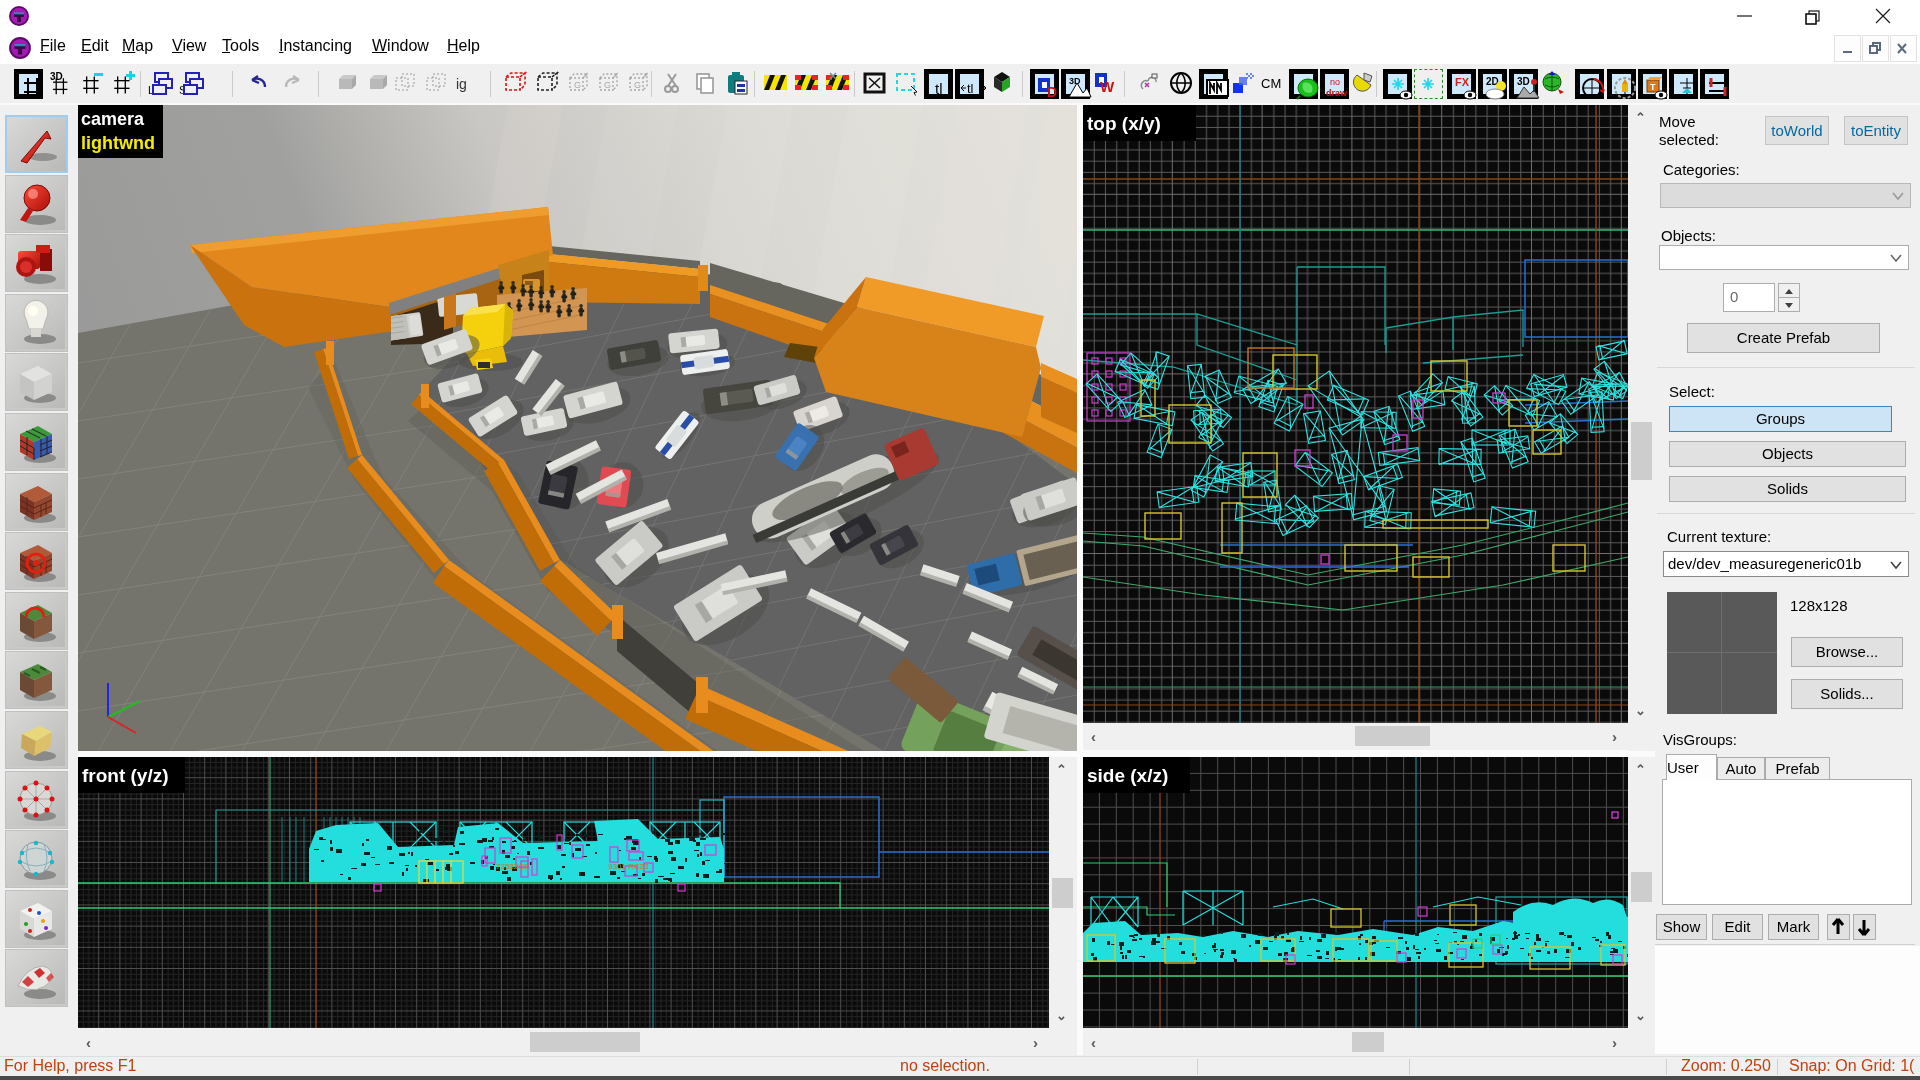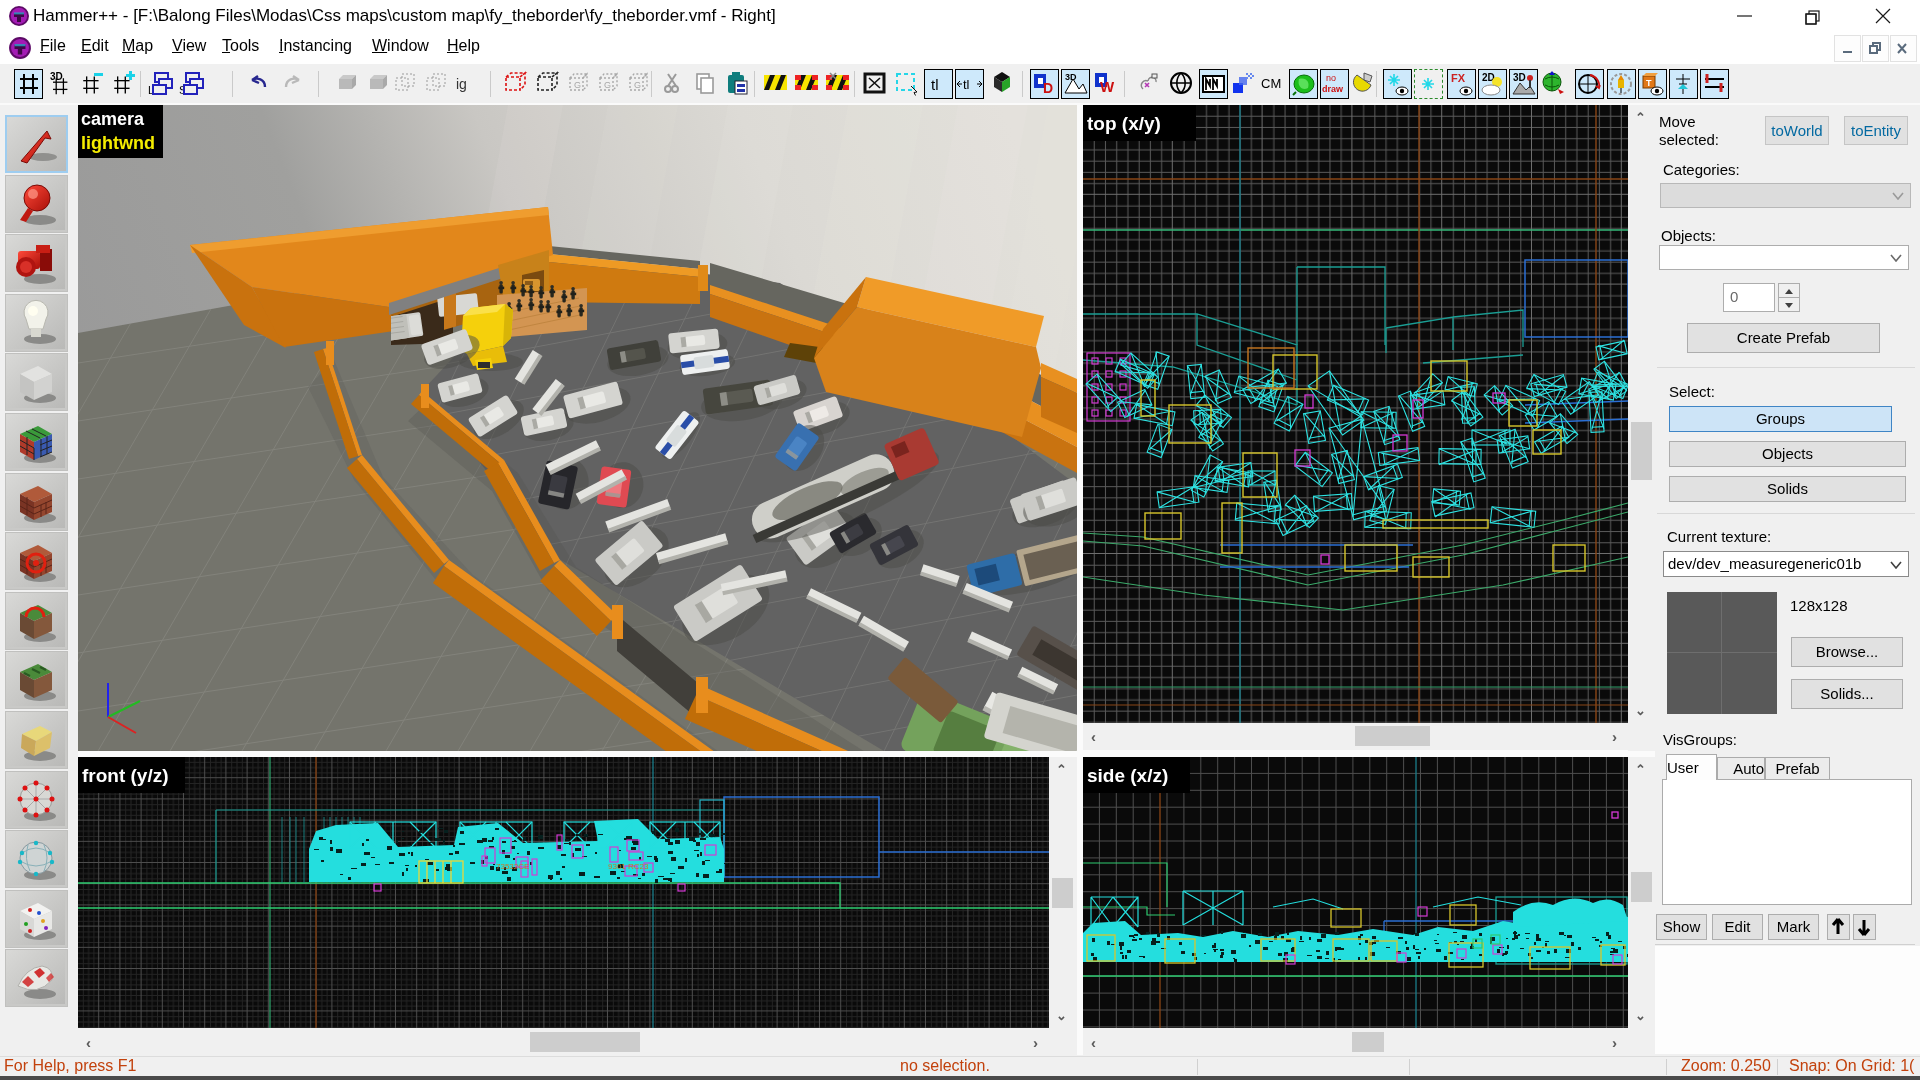--- a/index.html
+++ b/index.html
@@ -14,35 +14,34 @@
 #statusdark{left:0;top:1076px;width:1920px;height:4px;background:#4a4a4a}
 .t15{font-size:15px;color:#000}
 .t16{font-size:16px;color:#c2410c}
 .menuitem{position:absolute;top:5px;font-size:16px;color:#000}
 .menuitem u{text-decoration:underline}
 .btn{position:absolute;background:#e1e1e1;border:1px solid #adadad;color:#000;
   text-align:center;font-size:15px}
 .btn.dis{color:#0369a1;background:#e1e1e1;border-color:#c5c5c5}
 .btn.sel{background:#cde4f7;border:1px solid #3f85c5}
 .tbcell{position:absolute;top:5px;width:29px;height:30px}
-.tbsel{background:#cee9fb;border:1px solid #000000}
+.tbsel{background:#cee9fb;border:5px solid #000000}
 .tbsep{position:absolute;top:7px;width:1px;height:26px;background:#cacaca}
 .sb{position:absolute;background:#f0f0f0}
 .sbthumb{position:absolute;background:#cdcdcd}
 .sbarrow{position:absolute;color:#5a5a5a;font-size:13px;line-height:1;font-weight:bold}
 </style></head><body>
 
 <div class="abs" id="titlebar">
  <svg class="abs" style="left:8px;top:5px" width="22" height="22" viewBox="0 0 22 22">
   <circle cx="11" cy="11" r="10" fill="#5c0a66"></circle>
   <circle cx="11" cy="11" r="8.2" fill="#a31bb4"></circle>
   <path d="M6 8 L16 8 L16 12 L13 12 L13 17 L9 17 L9 12 L6 12 Z" fill="#3d0845"></path>
   <rect x="6" y="7.4" width="10" height="2" fill="#2aa7c8" opacity="0.8"></rect>
  </svg>
- <div class="abs" style="left:33px;top:6px;font-size:17px;color:#000">Hammer++ - [F:\Balong Files\Modas\Css maps\custom map\fy_theborder\fy_theborder.vmf - Right]</div>
  <svg class="abs" style="left:1730px;top:0" width="190" height="32" viewBox="0 0 190 32">
   <g stroke="#1a1a1a" stroke-width="1.2" fill="none">
    <line x1="7" y1="16" x2="22" y2="16"></line>
    <rect x="79" y="11" width="10" height="10"></rect>
    <rect x="76" y="14" width="10" height="10" fill="#fff"></rect>
    <rect x="76" y="14" width="10" height="10" fill="none"></rect>
    <path d="M146 9 L160 23 M160 9 L146 23"></path>
   </g>
  </svg>
 </div>
@@ -616,21 +615,21 @@
       </svg></div>
  <div class="abs" style="left:12px;top:487px;width:110px;height:122px;background:#595959">
    <div class="abs" style="left:54px;top:0;width:1px;height:122px;background:#6e6e6e"></div>
    <div class="abs" style="left:0;top:60px;width:110px;height:1px;background:#6e6e6e"></div>
     </div>
  <div class="abs t15" style="left:135px;top:492px">128x128</div>
  <div class="btn" style="left:136px;top:532px;width:112px;height:30px;line-height:28px">Browse...</div>
  <div class="btn" style="left:136px;top:574px;width:112px;height:30px;line-height:28px">Solids...</div>
  <div class="abs t15" style="left:8px;top:626px">VisGroups:</div>
  <div class="abs" style="left:11px;top:649px;width:51px;height:26px;background:#fdfdfd;border:1px solid #ababab;border-bottom:none;font-size:15px;text-align:left;line-height:25px;z-index:2">User</div>
- <div class="abs" style="left:62px;top:652px;width:48px;height:23px;background:#ececec;border:1px solid #ababab;border-bottom:none;font-size:15px;text-align:right;line-height:22px">Auto</div>
+ <div class="abs" style="left:62px;top:652px;width:48px;height:23px;background:#ececec;border:1px solid #ababab;border-bottom:none;font-size:15px;text-align:center;line-height:22px">Auto</div>
  <div class="abs" style="left:110px;top:652px;width:65px;height:23px;background:#ececec;border:1px solid #ababab;border-bottom:none;font-size:15px;text-align:center;line-height:22px">Prefab</div>
  <div class="abs" style="left:7px;top:674px;width:250px;height:126px;background:#fff;border:1px solid #ababab"></div>
  <div class="btn" style="left:1px;top:809px;width:51px;height:26px;line-height:24px">Show</div>
  <div class="btn" style="left:57px;top:809px;width:51px;height:26px;line-height:24px">Edit</div>
  <div class="btn" style="left:113px;top:809px;width:51px;height:26px;line-height:24px">Mark</div>
  <div class="btn" style="left:172px;top:809px;width:23px;height:26px"><svg width="21" height="24">
         <path d="M10 4 V19 M10 4 L5 10 M10 4 L15 10" stroke="#000" stroke-width="3" fill="none"></path>
       </svg></div>
  <div class="btn" style="left:198px;top:809px;width:23px;height:26px"><svg width="21" height="24">
         <path d="M10 20 V5 M10 20 L5 14 M10 20 L15 14" stroke="#000" stroke-width="3" fill="none"></path>

